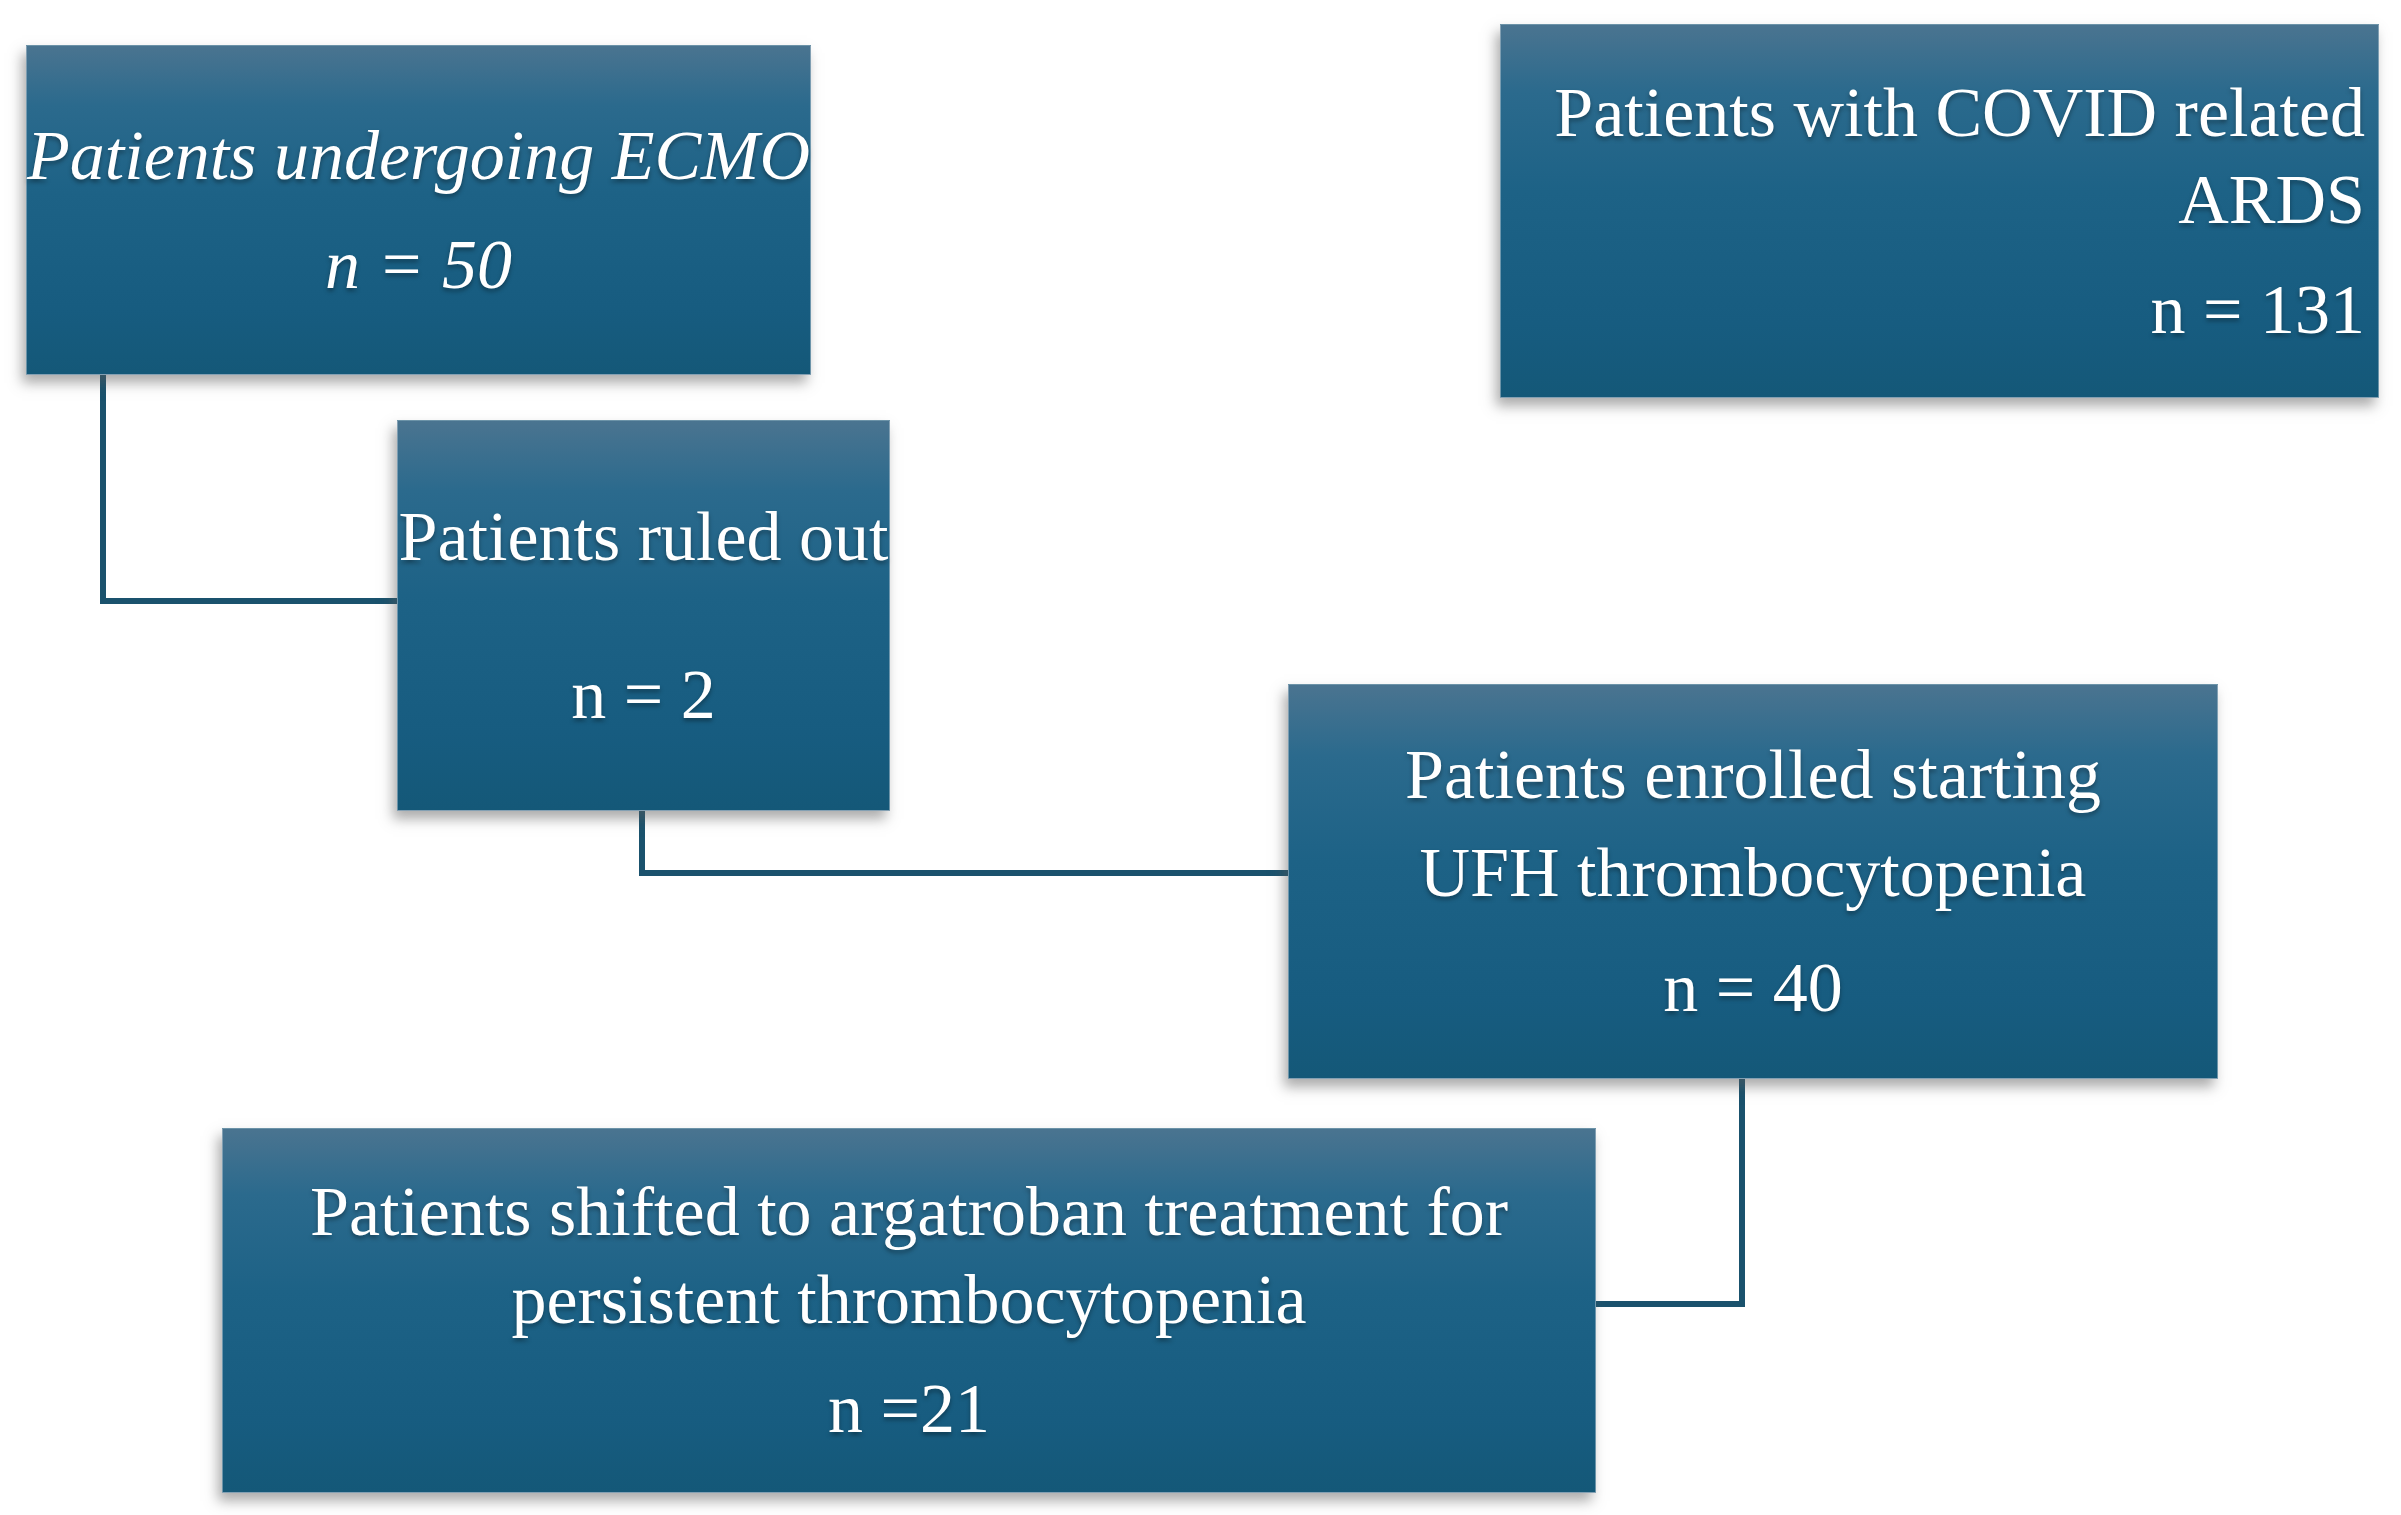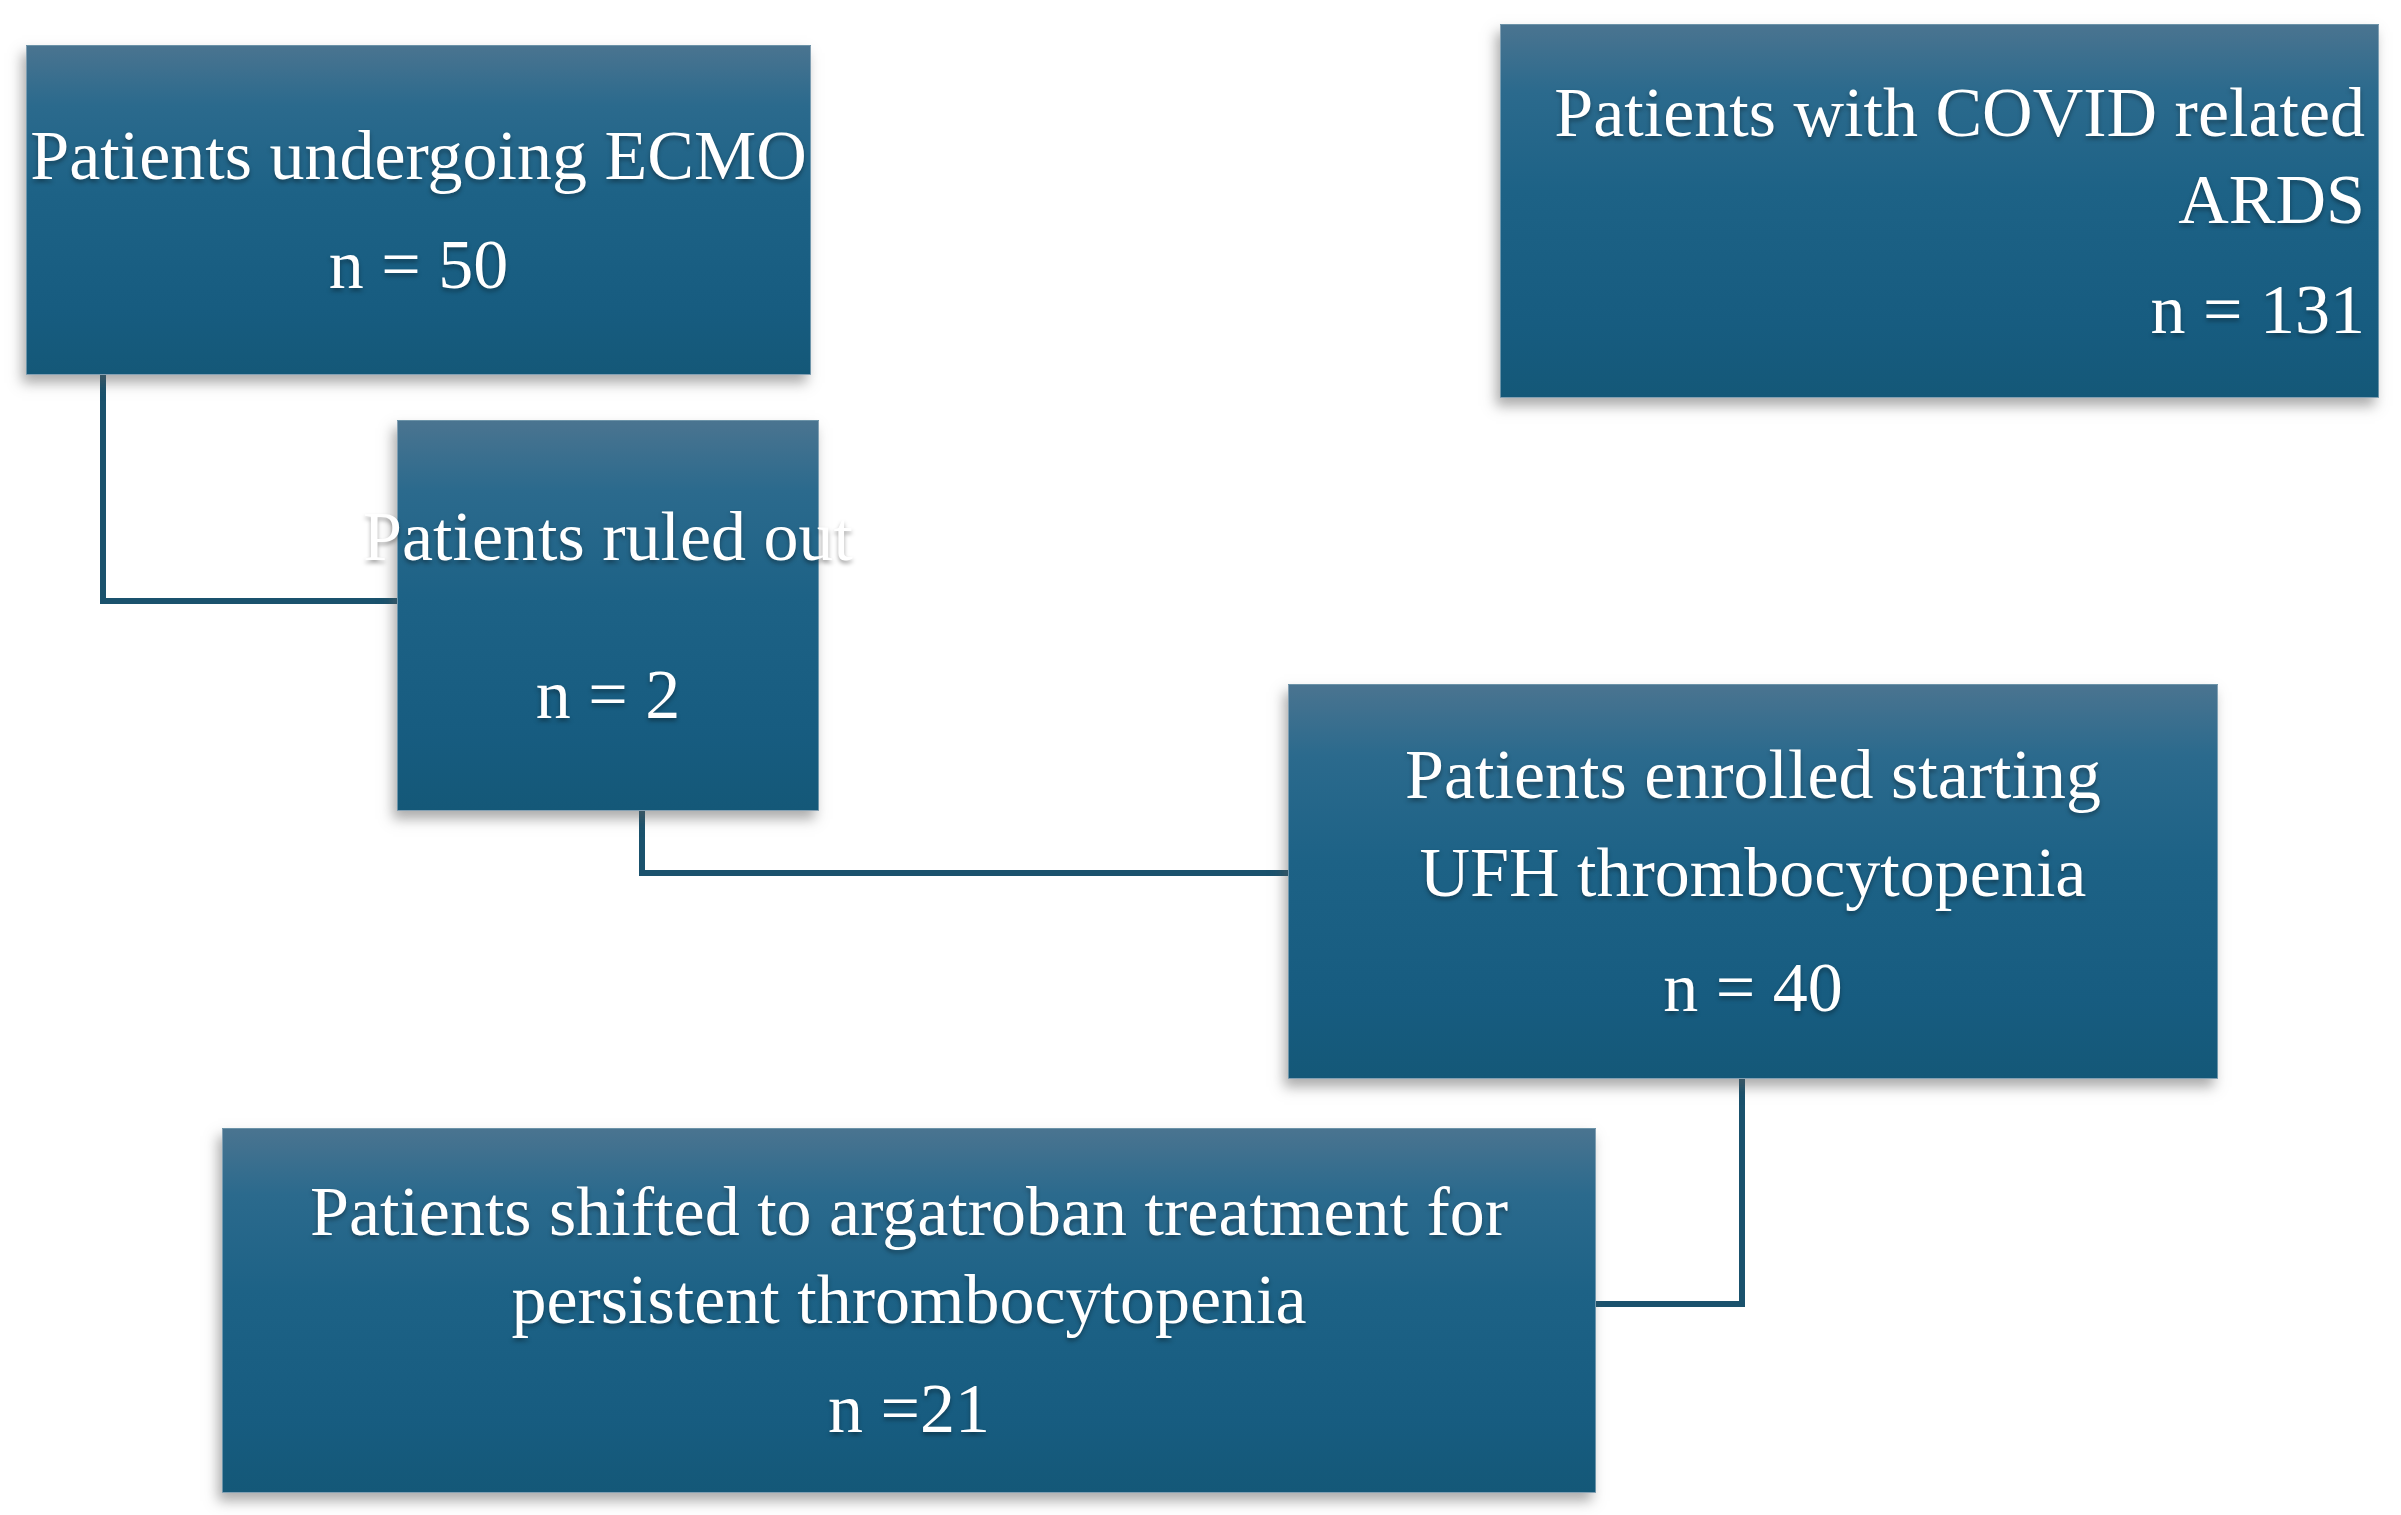--- a/index.html
+++ b/index.html
@@ -57,23 +57,23 @@
     margin-top: 22px;
     white-space: nowrap;
   }
   .flow-box.spacious .line { margin-bottom: 10.4px; }
   .flow-box.spacious .count { margin-top: 17px; }
   .connector {
     position: absolute;
     background: var(--connector);
   }
   
-  #box-ecmo       { left: 26px;   top: 45px;   width: 785px;  height: 330px; }
+  #box-ecmo       { left: 26px;   top: 45px;   width: 785px;  height: 330px; font-style: italic; }
   #box-ards       { left: 1500px; top: 24px;   width: 879px; height: 374px; align-items: flex-end; }
-  #box-ruled-out  { left: 397px;  top: 420px;  width: 422px;  height: 391px; gap: 48px; }
+  #box-ruled-out  { left: 397px;  top: 420px;  width: 493px;  height: 391px; gap: 48px; }
   #box-enrolled   { left: 1288px; top: 684px;  width: 930px; height: 395px; }
   #box-argatroban { left: 222px;  top: 1128px; width: 1374px; height: 365px; }
   
   #c1v { left: 100px;  top: 374px;  width: 6px;   height: 230px; }
   #c1h { left: 100px;  top: 598px;  width: 297px; height: 6px; }
   #c2v { left: 639px;  top: 808px;  width: 6px;   height: 68px; }
   #c2h { left: 639px;  top: 870px; width: 649px; height: 6px; }
   #c3v { left: 1739px; top: 1077px; width: 6px;   height: 229px; }
   #c3h { left: 1596px; top: 1301px; width: 149px; height: 6px; }
 </style>

